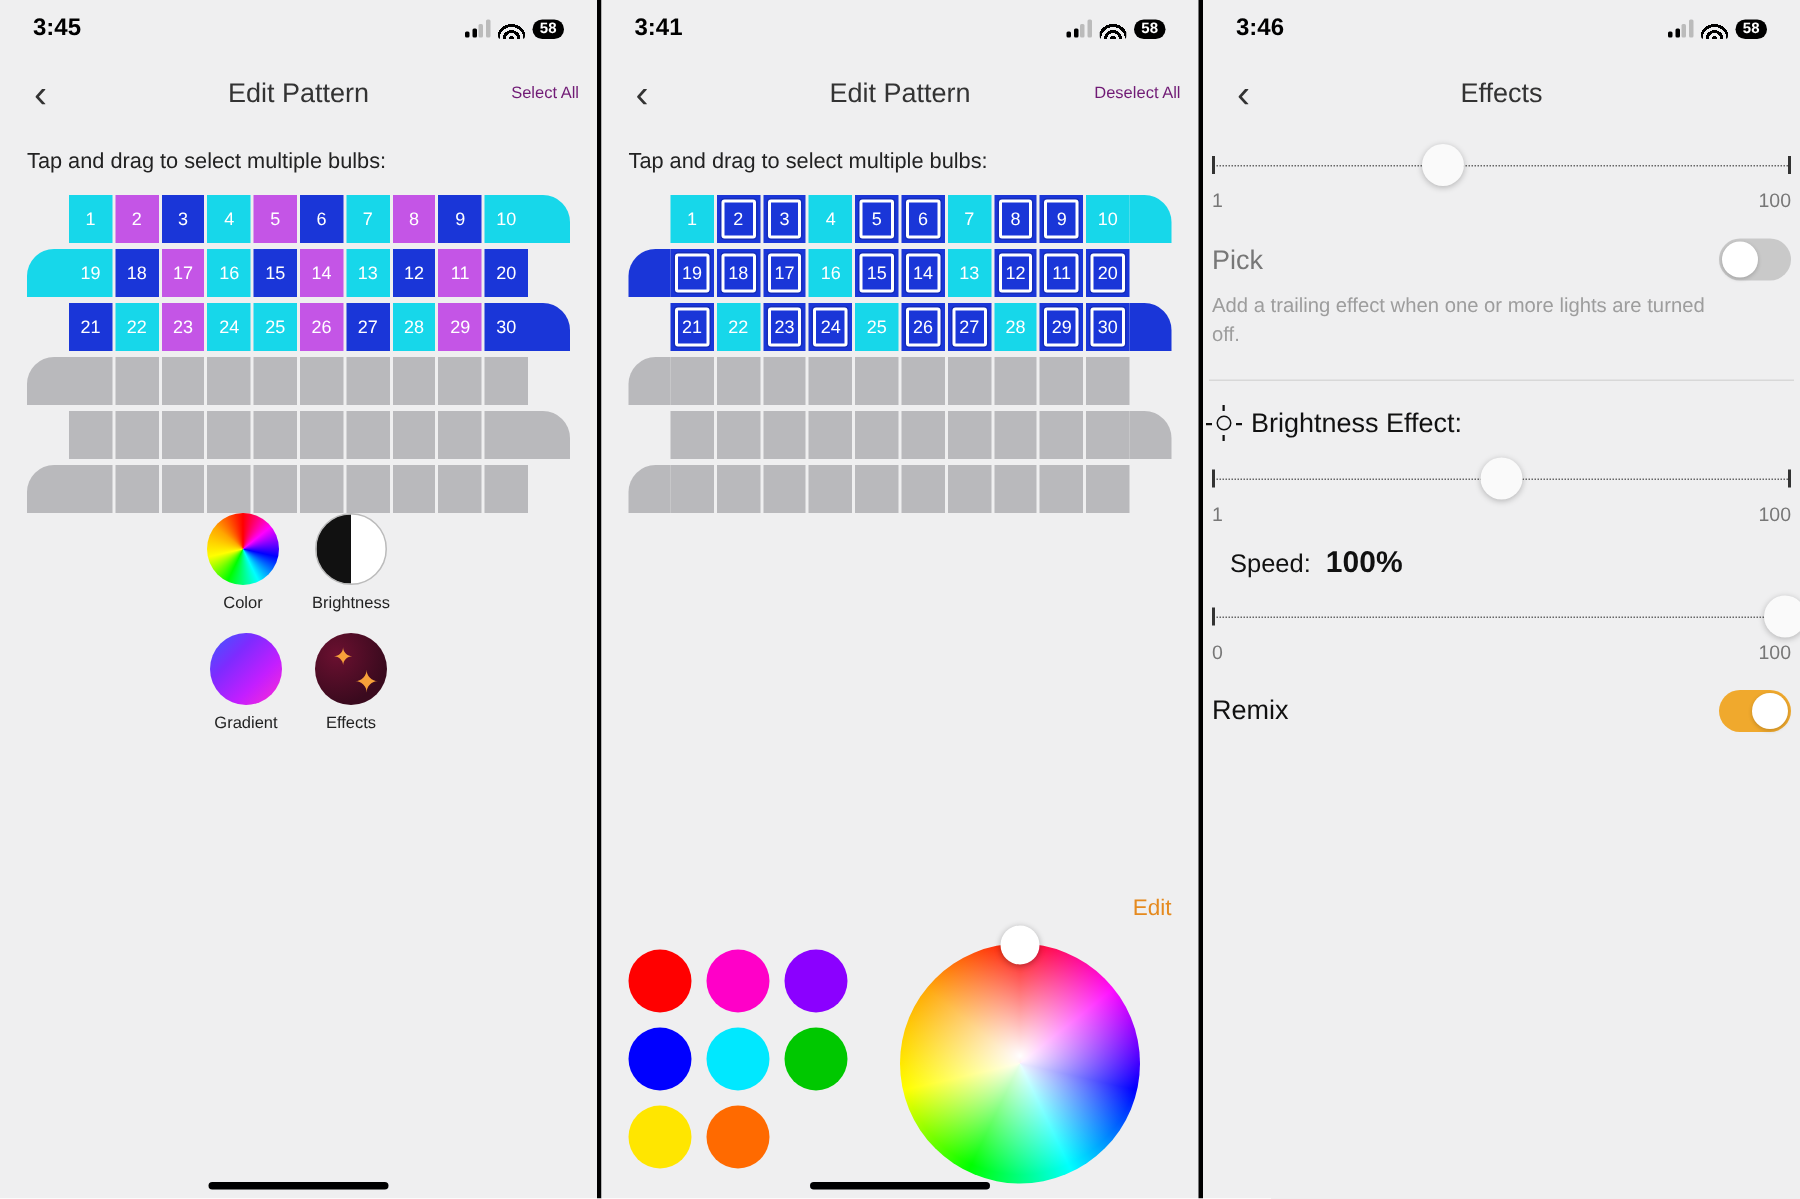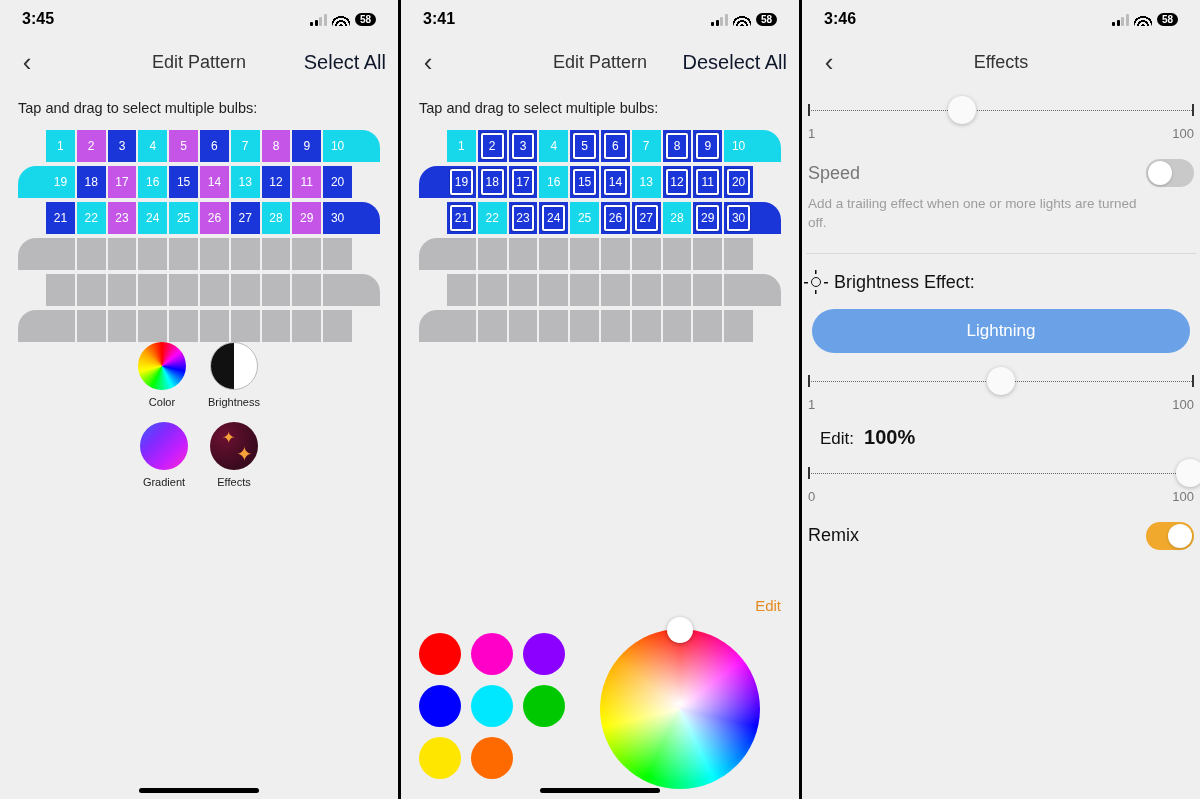--- a/index.html
+++ b/index.html
@@ -31,21 +31,21 @@
   .status {
     height: 38px;
     display: flex;
     align-items: center;
     justify-content: space-between;
     padding: 0 22px;
     font-weight: 700;
     font-size: 16px;
     color: #000;
   }
-  .status .right { display:flex; align-items:flex-end; gap:5px; }
+  .status .right { display:flex; align-items:center; gap:5px; }
   .bars { display:inline-flex; align-items:flex-end; gap:1.5px; height:12px;}
   .bars span { width:3px; background:#000; border-radius:1px;}
   .bars span:nth-child(1){height:4px;}
   .bars span:nth-child(2){height:6px;}
   .bars span:nth-child(3){height:9px;background:#bbb;}
   .bars span:nth-child(4){height:12px;background:#bbb;}
   .wifi-ic { position:relative; width:18px; height:13px;}
   .wifi-ic::before{content:"";position:absolute;inset:0;background:
     radial-gradient(circle at 50% 100%, #000 0 2px, transparent 2px),
     radial-gradient(circle at 50% 100%, transparent 4px, #000 4px 6px, transparent 6px),
@@ -66,22 +66,22 @@
     left:0; right:0;
     text-align:center;
     font-size:18px;
     font-weight:500;
     color:#333;
     pointer-events:none;
   }
   .nav .back { font-size:26px; color:#333; cursor:pointer; width:30px; text-align:center; line-height:1;}
   .nav .action {
     margin-left:auto;
-    color:#0f172a;
-    font-size:20px;
+    color:#701a75;
+    font-size:11px;
     font-weight:500;
     cursor:pointer;
   }
 
   .content { flex:1; overflow:hidden; padding: 12px 18px 0 18px; position:relative;}
 
   .instr { text-align:left; font-size:14.5px; color:#222; margin: 2px 0 14px 0;}
 
   
   .rows { display:flex; flex-direction:column; gap:4px; }
@@ -482,49 +482,48 @@
         <div class="tick" style="left:0"></div>
           <div class="tick" style="right:0"></div>
         <div class="thumb" style="left:40%"></div>
       </div>
       <div class="minmax">
           <span>1</span>
           <span>100</span>
         </div>
 
       <div class="togglerow">
-        <span class="tlabel">Speed</span>
+        <span class="tlabel">Pick</span>
         <span class="toggle off">
             <span class="knob"></span>
           </span>
       </div>
       <div class="tdesc">Add a trailing effect when one or more lights are turned off.</div>
 
       <div class="divider"></div>
 
       <div class="headrow">
         <span class="sun"></span>
         <span>Brightness Effect:</span>
       </div>
 
-      <div class="pill">Lightning</div>
 
       <div class="slider-track">
         <div class="line"></div>
           <div class="tick" style="left:0"></div>
           <div class="tick" style="right:0"></div>
         <div class="thumb" style="left:50%"></div>
       </div>
       <div class="minmax">
           <span>1</span>
           <span>100</span>
         </div>
 
       <div class="kv">
-          <span class="k">Edit:</span>
+          <span class="k">Speed:</span>
           <span class="v">100%</span>
         </div>
       <div class="slider-track">
         <div class="line"></div>
           <div class="tick" style="left:0"></div>
           <div class="tick" style="right:0"></div>
         <div class="thumb" style="left:99%"></div>
       </div>
       <div class="minmax">
           <span>0</span>

